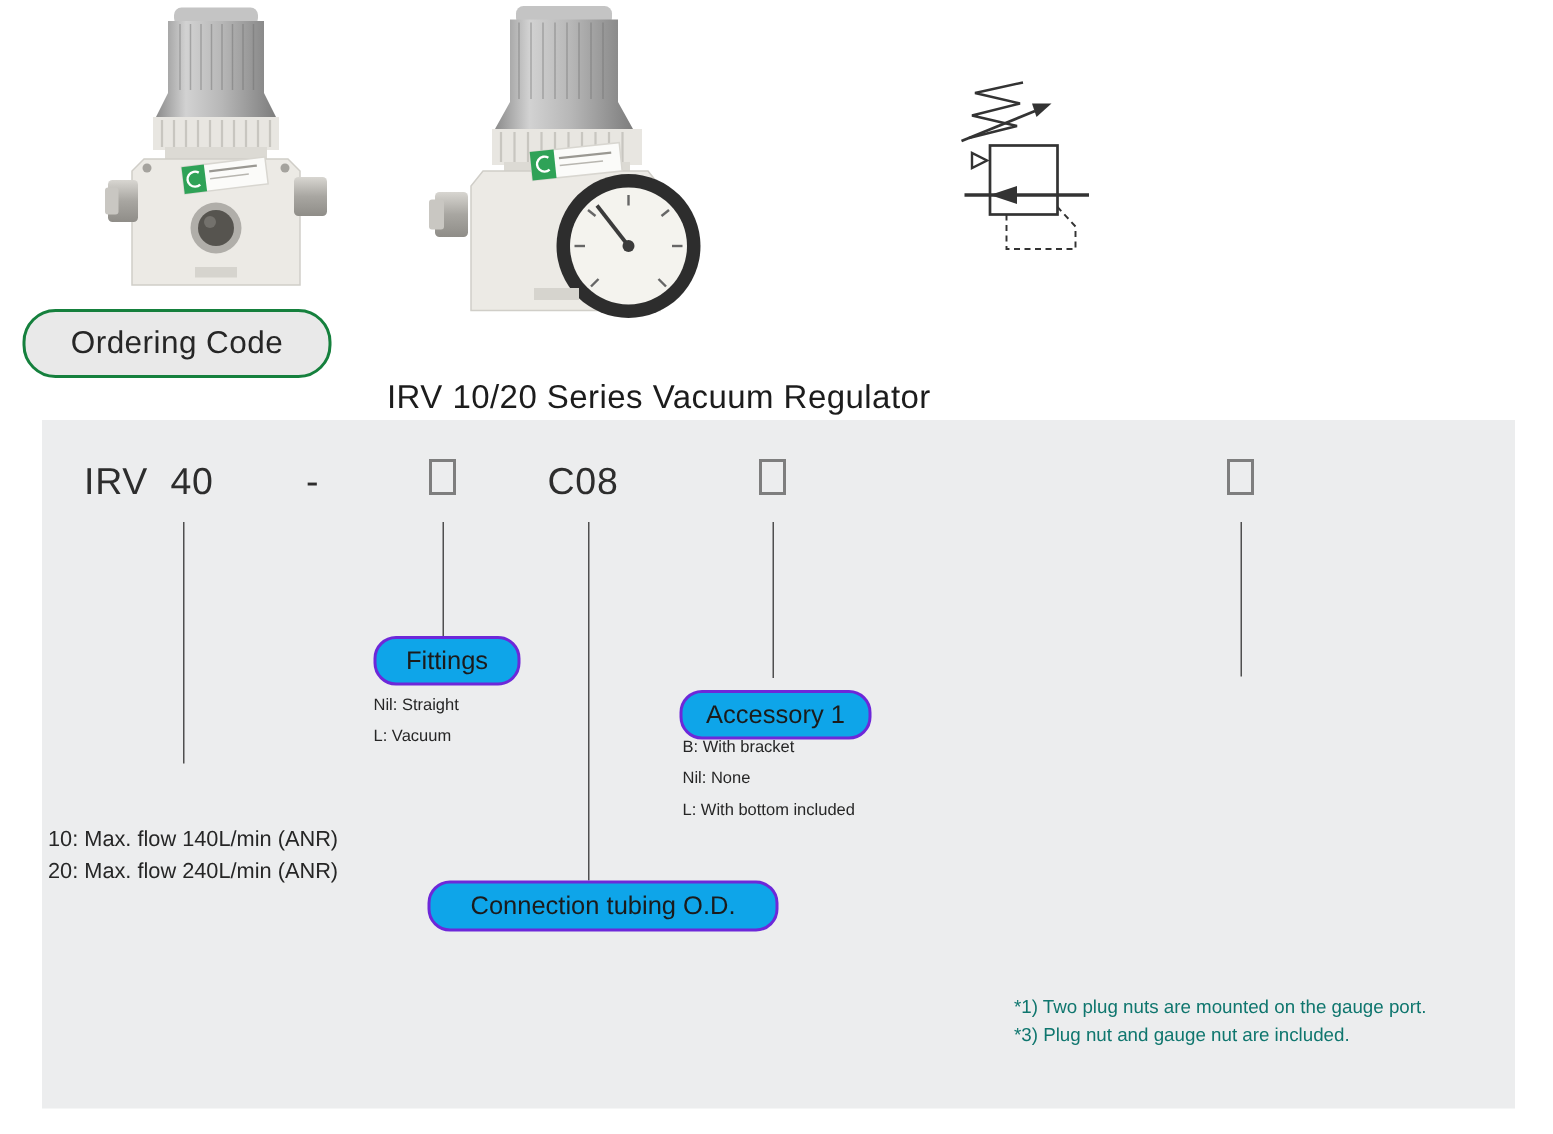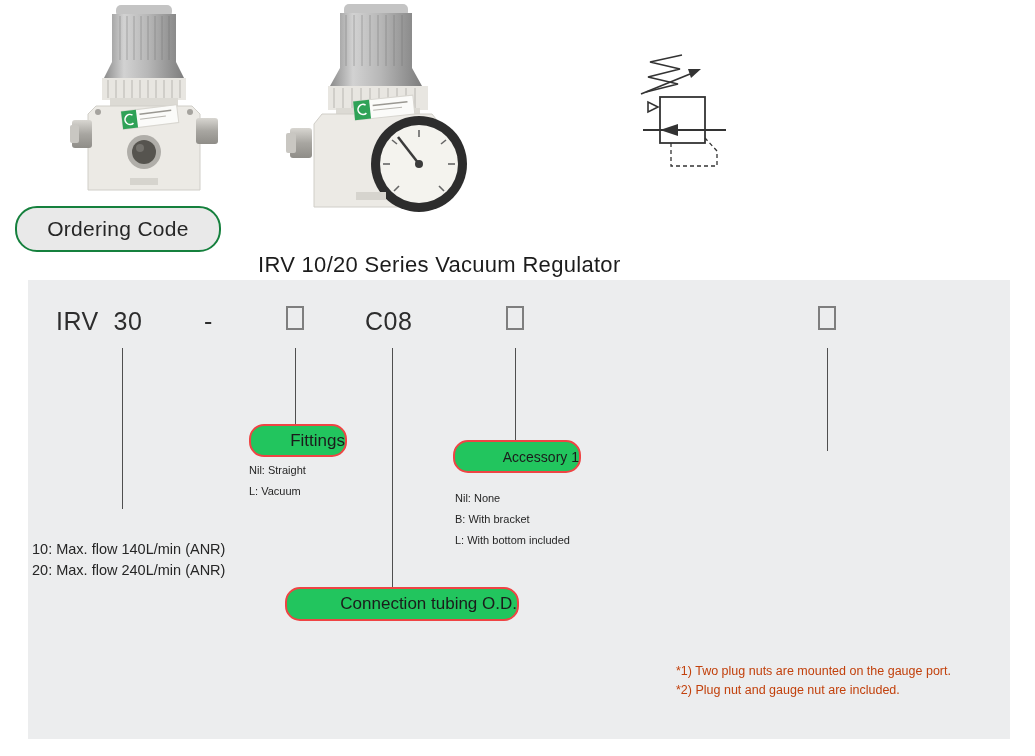--- a/index.html
+++ b/index.html
@@ -24,28 +24,28 @@
   .panel{
     position:absolute;left:28px;top:280px;width:982px;height:459px;
     background:#ecedee;
   }
   
   .code-txt{position:absolute;font-size:25px;color:#2d2d2d;letter-spacing:0.5px;white-space:pre;}
   .sq{position:absolute;width:14px;height:20px;border:2px solid #7e7e7e;background:transparent;}
   .vline{position:absolute;width:1px;background:#4f4f4f;}
   
   .pill{
-    position:absolute;display:flex;align-items:center;justify-content:flex-end;
-    background:#22c55e;border:2px solid #ef4444;border-radius:15px;
+    position:absolute;display:flex;align-items:center;justify-content:center;
+    background:#0ea5e9;border:2px solid #6d28d9;border-radius:15px;
     font-size:17px;color:#1b1b1b;white-space:nowrap;
   }
   .opts{position:absolute;font-size:11px;line-height:21px;color:#262626;}
   .opts div{white-space:nowrap;}
   .opts-sm{font-size:14.5px;line-height:20.5px;}
-  .fn{position:absolute;left:648px;font-size:12.5px;line-height:18.5px;color:#c2410c;white-space:nowrap;}
+  .fn{position:absolute;left:648px;font-size:12.5px;line-height:18.5px;color:#0f766e;white-space:nowrap;}
 </style>
 </head>
 <body>
 
 <svg class="abs" style="left:70px;top:0px" width="175" height="200" viewBox="0 0 175 200">
   <defs>
     <linearGradient id="kg" x1="0" y1="0" x2="1" y2="0">
       <stop offset="0" stop-color="#8b8b8b"></stop>
         <stop offset="0.25" stop-color="#d2d2d2"></stop>
       <stop offset="0.55" stop-color="#b7b7b7"></stop>
@@ -169,55 +169,55 @@
   <polygon points="27,85 45,79 45,91" fill="#333"></polygon>
 </svg>
 
 <div class="order-pill">
   <span>Ordering Code</span>
 </div>
 <div class="page-title">IRV 10/20 Series Vacuum Regulator</div>
 
 <div class="panel">
 
-  <div class="code-txt" style="left:28px;top:27px">IRV  30</div>
+  <div class="code-txt" style="left:28px;top:27px">IRV  40</div>
   <div class="code-txt" style="left:176px;top:27px">-</div>
   <div class="sq" style="left:258px;top:26px"></div>
   <div class="code-txt" style="left:337px;top:27px">C08</div>
   <div class="sq" style="left:478px;top:26px"></div>
   <div class="sq" style="left:790px;top:26px"></div>
 
   <div class="vline" style="left:94px;top:68px;height:161px"></div>
   <div class="vline" style="left:267px;top:68px;height:76px"></div>
   <div class="vline" style="left:364px;top:68px;height:239px"></div>
   <div class="vline" style="left:487px;top:68px;height:104px"></div>
   <div class="vline" style="left:799px;top:68px;height:103px"></div>
 
   <div class="pill" style="left:221px;top:144px;width:94px;height:29px">
     <span>Fittings</span>
   </div>
-  <div class="pill" style="left:425px;top:160px;width:124px;height:29px;font-size:14px">
+  <div class="pill" style="left:425px;top:180px;width:124px;height:29px;font-size:17px">
     <span>Accessory 1</span>
   </div>
   <div class="pill" style="left:257px;top:307px;width:230px;height:30px">
     <span>Connection tubing O.D.</span>
   </div>
 
   <div class="opts" style="left:221px;top:180px">
     <div>Nil: Straight</div>
     <div>L: Vacuum</div>
   </div>
-  <div class="opts opts-sm" style="left:4px;top:259px">
+  <div class="opts opts-sm" style="left:4px;top:270px">
     <div>10: Max. flow 140L/min (ANR)</div>
     <div>20: Max. flow 240L/min (ANR)</div>
   </div>
   <div class="opts" style="left:427px;top:208px">
+    <div>B: With bracket</div>
     <div>Nil: None</div>
-    <div>B: With bracket</div>
     <div>L: With bottom included</div>
   </div>
 
   <div class="fn" style="top:382px">
     <div>*1) Two plug nuts are mounted on the gauge port.</div>
-    <div>*2) Plug nut and gauge nut are included.</div>
+    <div>*3) Plug nut and gauge nut are included.</div>
   </div>
 
 </div>
 
 </body></html>

